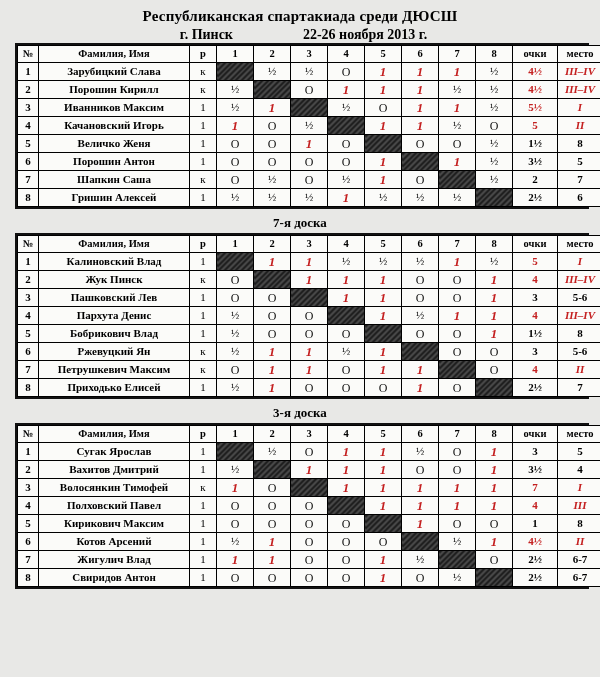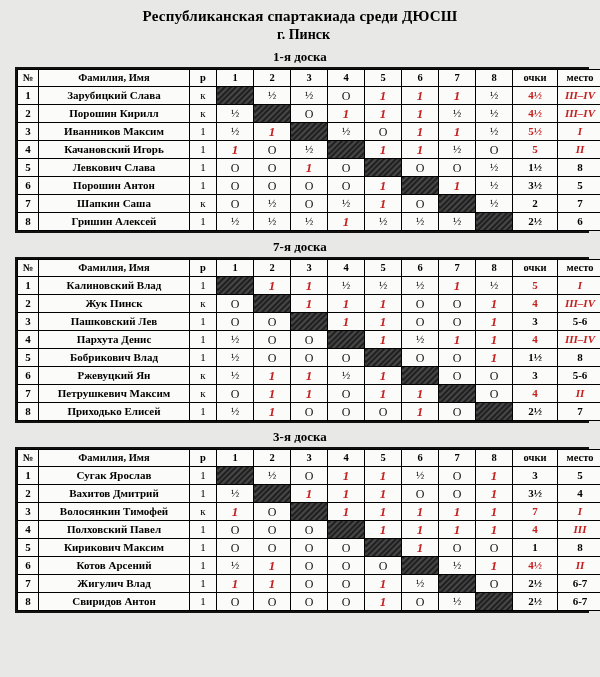--- a/index.html
+++ b/index.html
@@ -115,26 +115,26 @@
     border:2px solid #111;
   }
 </style>
 </head>
 <body>
 
 <div class="header">
   <div class="h-title">Республиканская спартакиада среди ДЮСШ</div>
   <div class="h-row">
     <div class="h-city">г. Пинск</div>
+    <div class="h-dates">22-26 ноября 2013 г.</div>
   </div>
 </div>
 
 <div id="boards">
     <div class="board-block">
-      <div class="board-title">1-я доска</div>
       <div class="tbl-wrap">
         <table class="xt">
           <thead>
             <tr>
               <th class="c-num">№</th>
               <th class="c-name" style="text-align:center">Фамилия, Имя</th>
               <th class="c-p">р</th>
               <th class="c-g">1</th>
               <th class="c-g">2</th>
               <th class="c-g">3</th>
@@ -203,21 +203,21 @@
               <td class="c-g diag"></td>
               <td class="c-g"><span class="res win">1</span></td>
               <td class="c-g"><span class="res win">1</span></td>
               <td class="c-g"><span class="res draw">½</span></td>
               <td class="c-g"><span class="res loss">O</span></td>
               <td class="c-pts pts red">5</td>
               <td class="c-place place red">II</td>
             </tr>
             <tr>
               <td class="c-num">5</td>
-              <td class="c-name">Левкович Слава</td>
+              <td class="c-name">Величко Женя</td>
               <td class="c-p">1</td>
               <td class="c-g"><span class="res loss">O</span></td>
               <td class="c-g"><span class="res loss">O</span></td>
               <td class="c-g"><span class="res win">1</span></td>
               <td class="c-g"><span class="res loss">O</span></td>
               <td class="c-g diag"></td>
               <td class="c-g"><span class="res loss">O</span></td>
               <td class="c-g"><span class="res loss">O</span></td>
               <td class="c-g"><span class="res draw">½</span></td>
               <td class="c-pts pts">1½</td>

